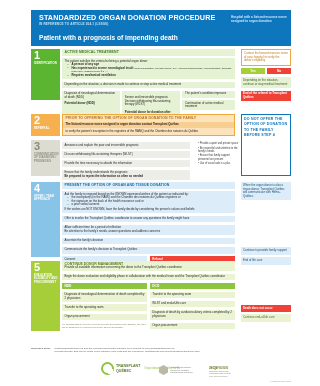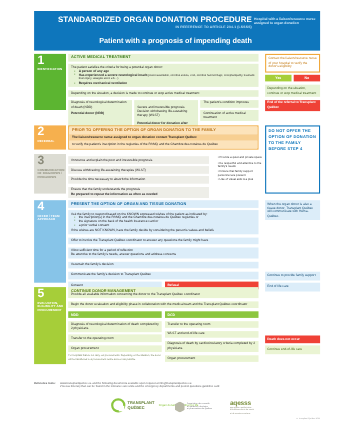--- a/index.html
+++ b/index.html
@@ -9,21 +9,21 @@
     font-family:"Liberation Sans", sans-serif;
     color:#231f20; overflow:hidden;
   }
   .page { position:absolute; inset:0; background:#fff; }
 
   
   .header {
     position:absolute; left:31px; top:10px; width:260px; height:36px;
     background:#0e76bc;
   }
-  .hdr-left { position:absolute; left:8px; top:4px; width:190px; text-align:right; }
+  .hdr-left { position:absolute; left:8px; top:4px; width:190px; text-align:left; }
   .hdr-title { color:#ffffff; font-size:7.2px; font-weight:bold; letter-spacing:.1px; line-height:8px; }
   .hdr-sub { color:#bfe3f7; font-size:3.1px; font-weight:bold; line-height:5px; letter-spacing:.15px; }
   .hdr-title2 { color:#ffffff; font-size:6.6px; font-weight:bold; line-height:9px; margin-top:6px; }
   .hdr-right {
     position:absolute; right:4px; top:5px; width:56px;
     color:#cfe8f9; font-size:3.1px; line-height:4.2px; font-weight:bold;
   }
 
   
   .step { position:absolute; left:31px; width:29px; color:#fff; }

